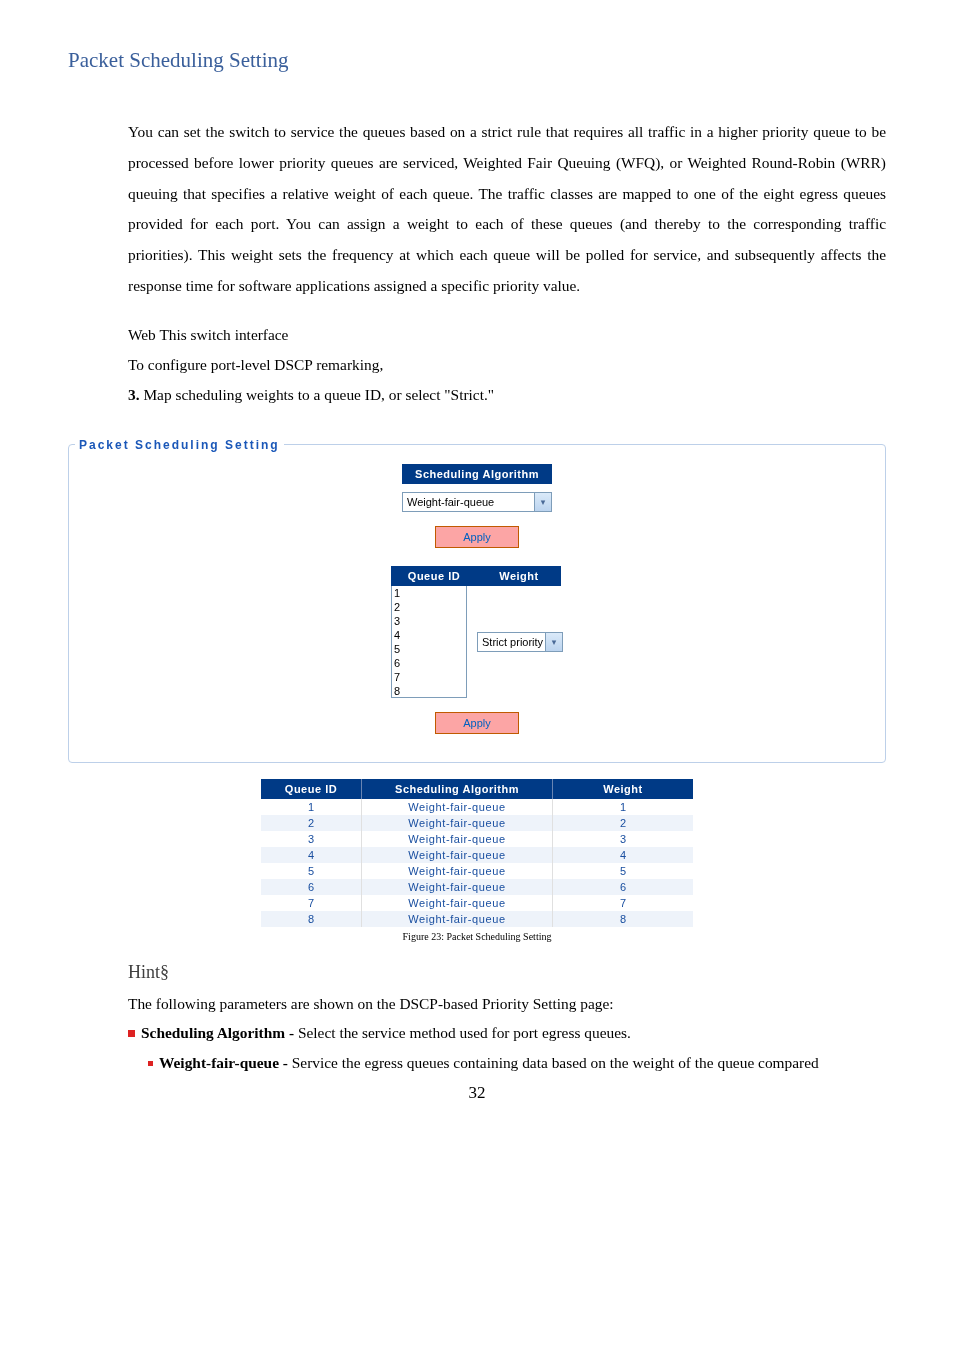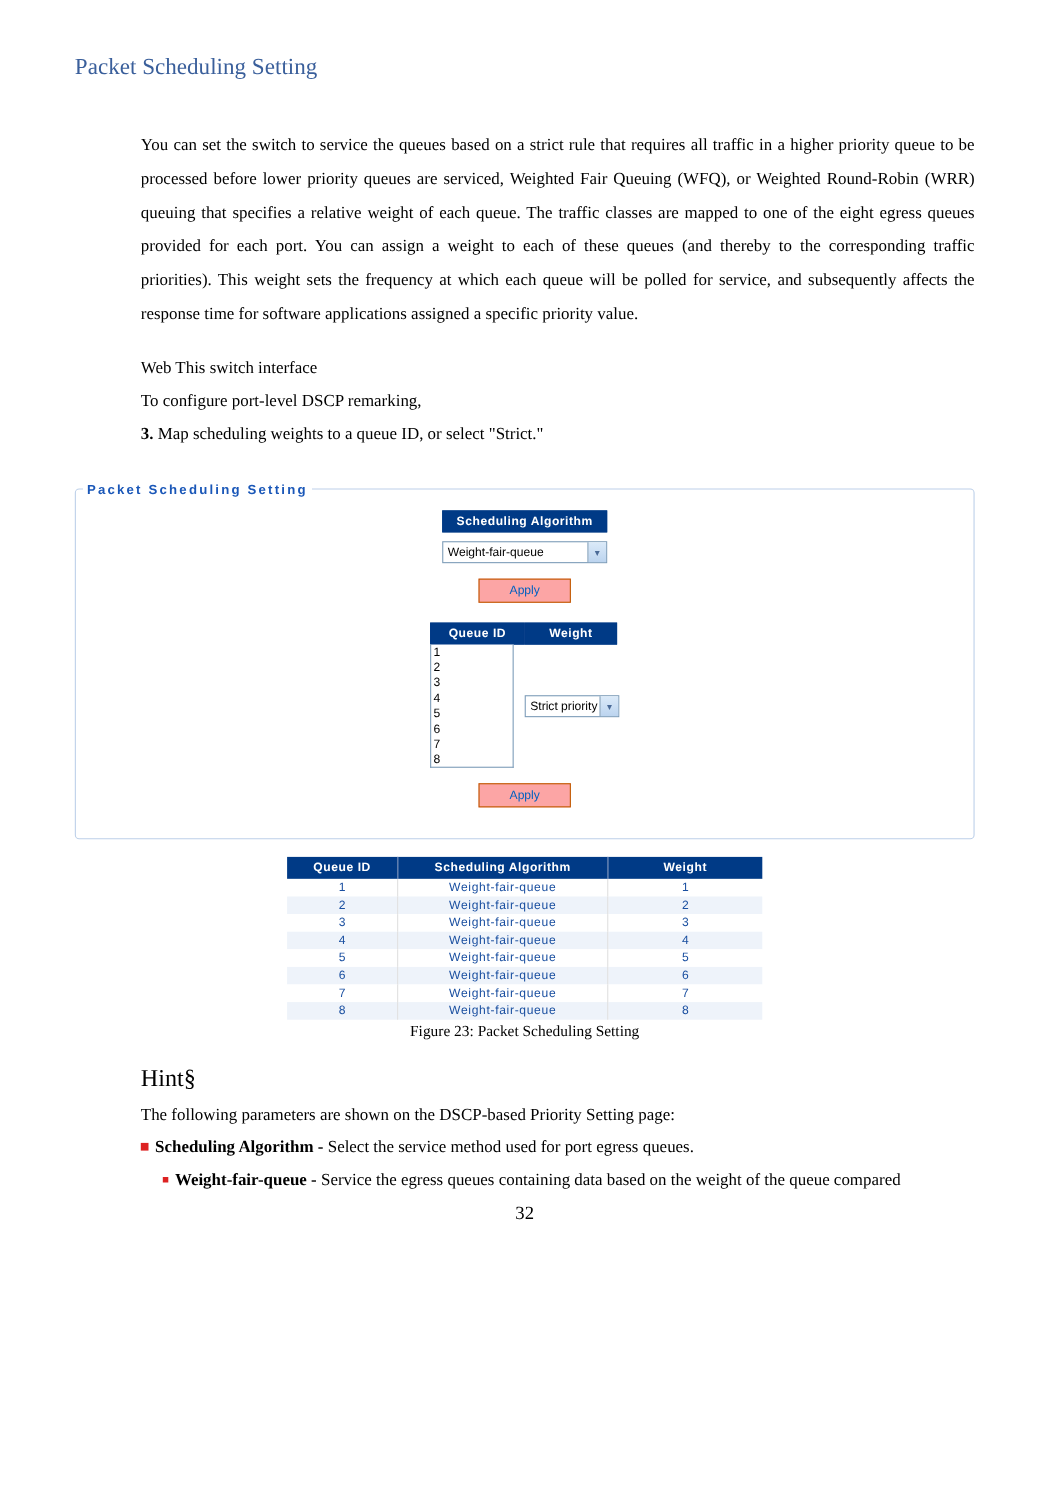--- a/index.html
+++ b/index.html
@@ -192,28 +192,28 @@
   .data-table tr.alt td { background: #eef3fa; }
   .data-table td:last-child { border-right: none; }
   .col-qid { width: 80px; }
   .col-alg { width: 170px; }
   .col-wt  { width: 120px; }
   .alg-cell { letter-spacing: 0.6px; }
 
   .caption {
     text-align: center;
     font-family: "Times New Roman", serif;
-    font-size: 14px;
+    font-size: 10px;
     margin-top: 4px;
     margin-bottom: 20px;
   }
 
   .h2 {
-    color: #000000;
-    font-size: 22px;
+    color: #404040;
+    font-size: 18px;
     margin: 16px 0 6px 60px;
   }
   .bullet-row {
     margin-left: 60px;
     line-height: 1.9;
   }
   .sq {
     display: inline-block;
     width: 7px;
     height: 7px;

